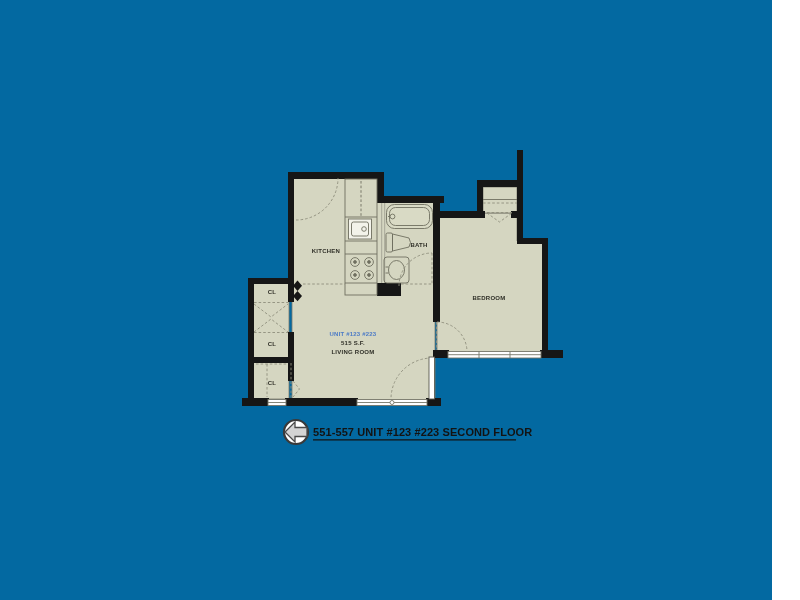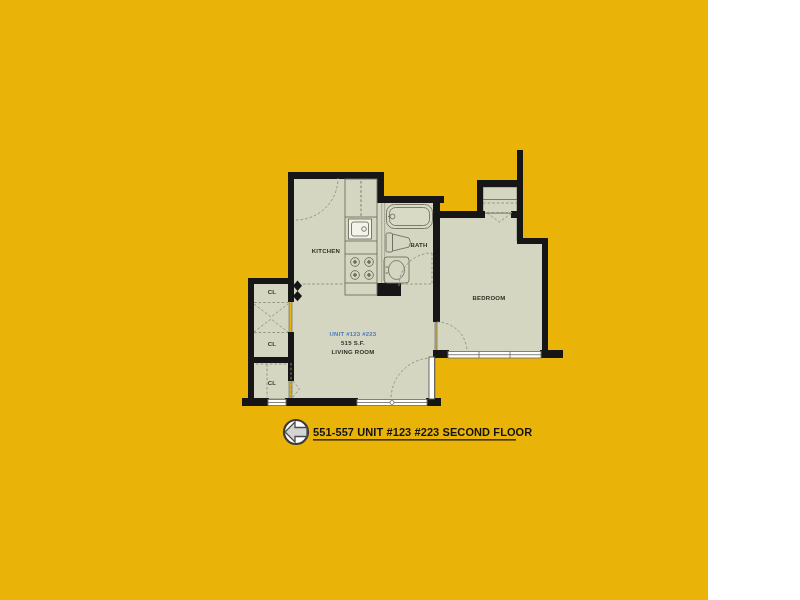--- a/index.html
+++ b/index.html
@@ -1,16 +1,16 @@
 <!DOCTYPE html>
 <html><head>
 <meta charset="utf-8">
 <style>
   html,body{margin:0;padding:0;background:#ffffff;}
-  .page{position:relative;width:708px;height:600px;background:#eab308;overflow:hidden;
+  .page{position:relative;width:772px;height:600px;background:#0369a1;overflow:hidden;
         font-family:"Liberation Sans",sans-serif;}
   svg{position:absolute;left:0;top:0;}
   .room-label{font-family:"Liberation Sans",sans-serif;font-size:6px;font-weight:bold;
               fill:#2e2e26;letter-spacing:.25px;}
   .unit-label{font-family:"Liberation Sans",sans-serif;font-size:6px;font-weight:bold;letter-spacing:.2px;}
   .plan-title{font-family:"Liberation Sans",sans-serif;font-size:11px;font-weight:bold;fill:#131313;letter-spacing:.1px;}
   .thin{stroke:#6f6f60;stroke-width:.9;fill:none;}
   .dash{stroke:#8f8f7d;stroke-width:.9;fill:none;stroke-dasharray:2.6 2;}
 </style>
 </head>

